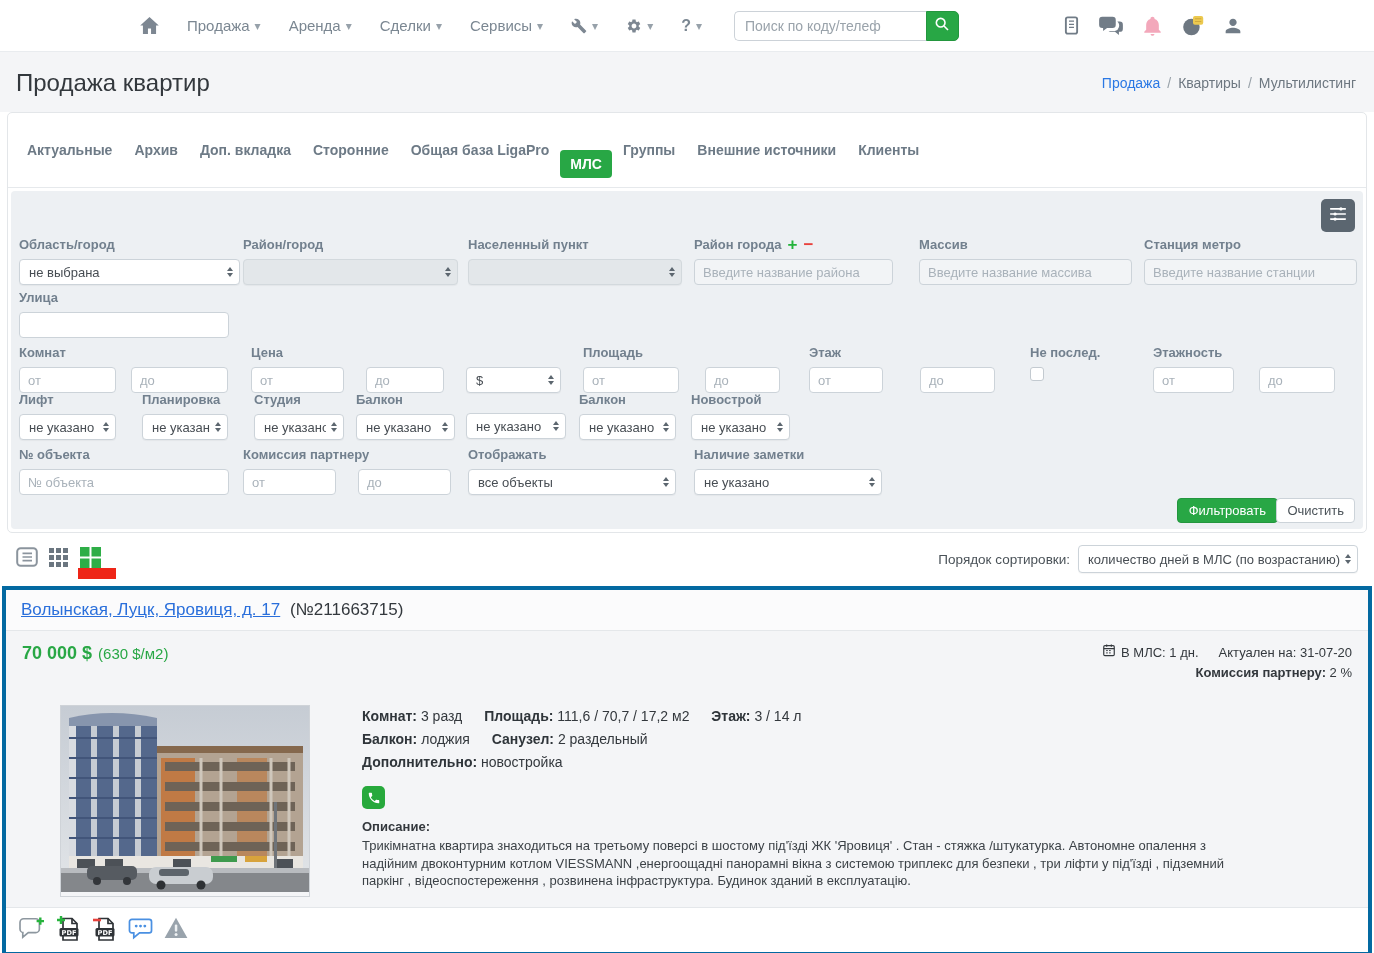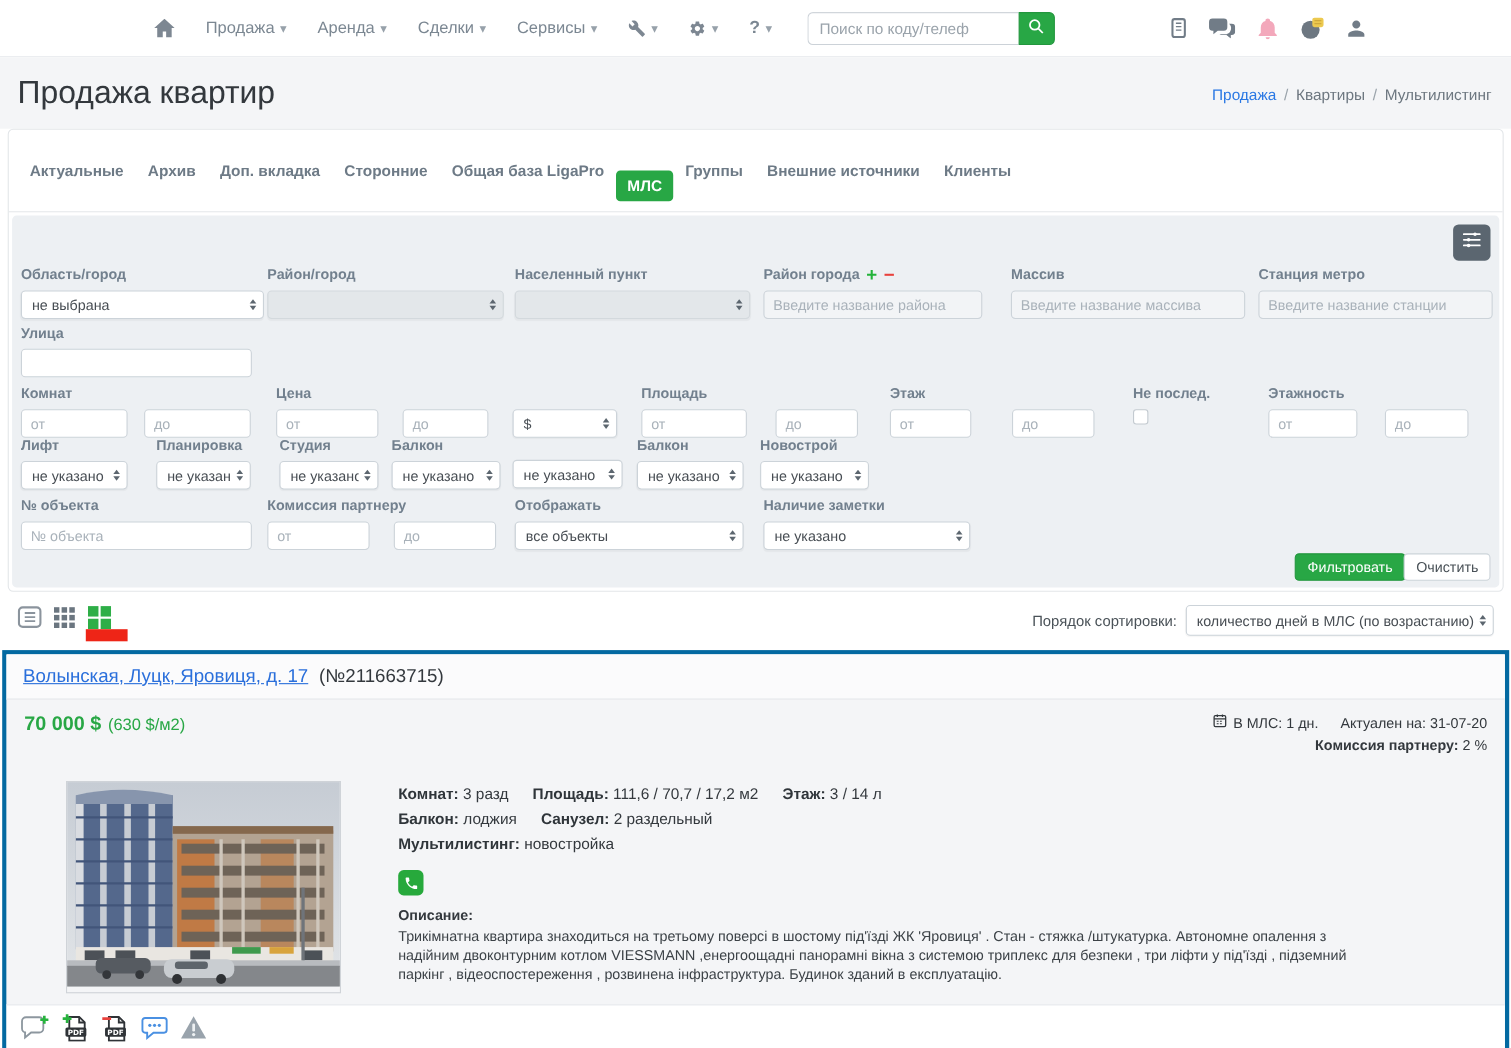--- a/index.html
+++ b/index.html
@@ -20,21 +20,21 @@
                       font-family:inherit; }
   .nav-search input::placeholder { color:#9aa3ab; }
   .nav-search button { width:33px; height:30px; background:#28a745; border:1px solid #23963e;
                        border-radius:0 5px 5px 0; cursor:pointer; display:flex;
                        align-items:center; justify-content:center; }
   .nav-right { margin-left:auto; display:flex; align-items:center; gap:20px; }
   .nav-ico { cursor:pointer; display:flex; align-items:center; }
 
   
   .pagehead { background:#f4f5f7; padding:17px 16px 15px; display:flex; align-items:center; }
-  .pagehead h1 { font-size:29px; font-weight:normal; color:#33383d; }
+  .pagehead h1 { font-size:24px; font-weight:normal; color:#33383d; }
   .crumbs { margin-left:auto; font-size:14px; color:#6d7780; display:flex; gap:7px; padding-right:2px; }
   .crumbs a { color:#2a78e4; text-decoration:none; cursor:pointer; }
   .crumbs .sep { color:#98a1a9; }
 
   
   .card1 { margin:0 7px; background:#fff; border:1px solid #e3e6e9; border-radius:5px; }
   .tabs { display:flex; align-items:center; padding:9px 8px; border-bottom:1px solid #e6e9ec; }
   .tab { color:#6d7a86; font-size:14px; padding:6px 11px; cursor:pointer; white-space:nowrap;font-weight:bold; }
   .tab.active { background:#28a745; color:#fff; border-radius:4px; padding:6px 10px;margin-top:28px; }
 
@@ -534,21 +534,21 @@
           <div class="dline">
             <span class="dgroup"><b>Комнат:</b> <span>3 разд</span></span>
             <span class="dgroup"><b>Площадь:</b> <span>111,6 / 70,7 / 17,2 м2</span></span>
             <span class="dgroup"><b>Этаж:</b> <span>3 / 14 л</span></span>
           </div>
           <div class="dline">
             <span class="dgroup"><b>Балкон:</b> <span>лоджия</span></span>
             <span class="dgroup"><b>Санузел:</b> <span>2 раздельный</span></span>
           </div>
           <div class="dline">
-            <span class="dgroup"><b>Мультилистинг:</b> <span>новостройка</span></span>
+            <span class="dgroup"><b>Дополнительно:</b> <span>новостройка</span></span>
           </div>
 
           <div class="viber">
             <svg width="14" height="14" viewBox="0 0 24 24" fill="#fff">
                 <path d="M6.62 10.79c1.44 2.83 3.76 5.14 6.59 6.59l2.2-2.2c.27-.27.67-.36 1.02-.24 1.12.37 2.33.57 3.57.57.55 0 1 .45 1 1V20c0 .55-.45 1-1 1-9.39 0-17-7.61-17-17 0-.55.45-1 1-1h3.5c.55 0 1 .45 1 1 0 1.25.2 2.45.57 3.57.11.35.03.74-.25 1.02l-2.2 2.2z"></path>
               </svg>
           </div>
 
           <div class="desc-label">Описание:</div>
           <div class="desc">Трикімнатна квартира знаходиться на третьому поверсі в шостому під'їзді ЖК 'Яровиця' . Стан - стяжка /штукатурка. Автономне опалення з надійним двоконтурним котлом VIESSMANN ,енергоощадні панорамні вікна з системою триплекс для безпеки , три ліфти у під'їзді , підземний паркінг , відеоспостереження , розвинена інфраструктура. Будинок зданий в експлуатацію.</div>

